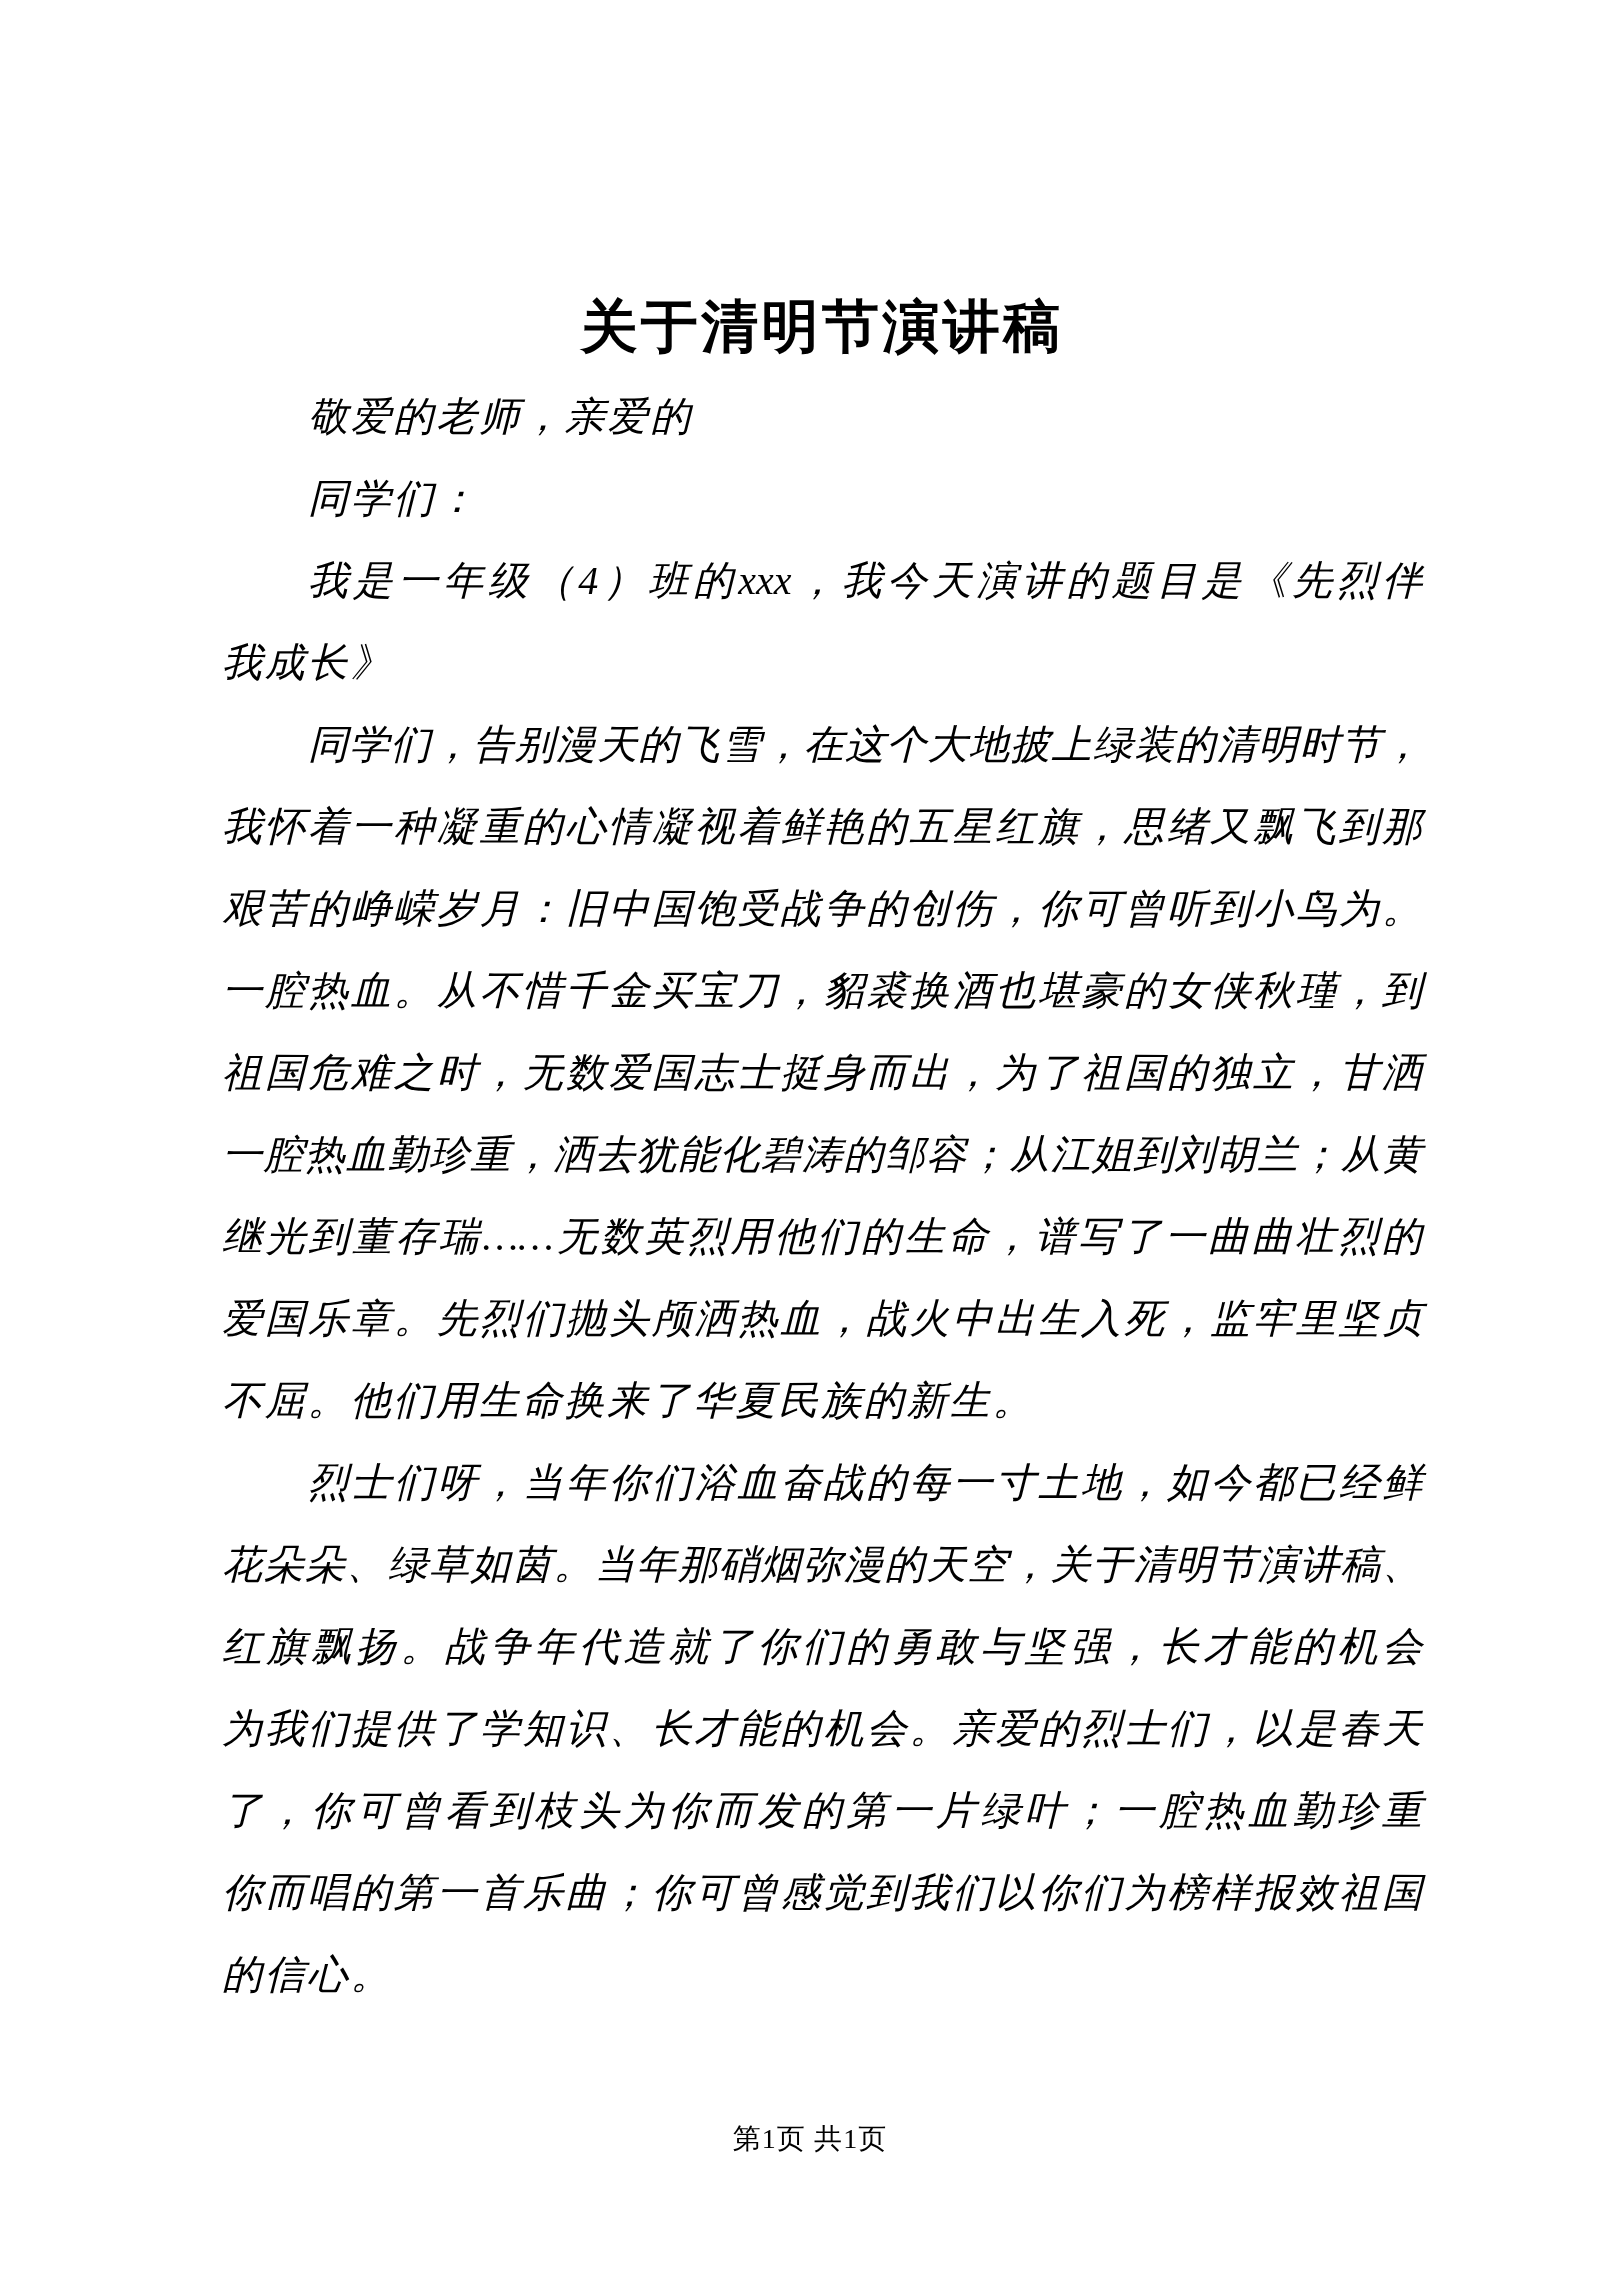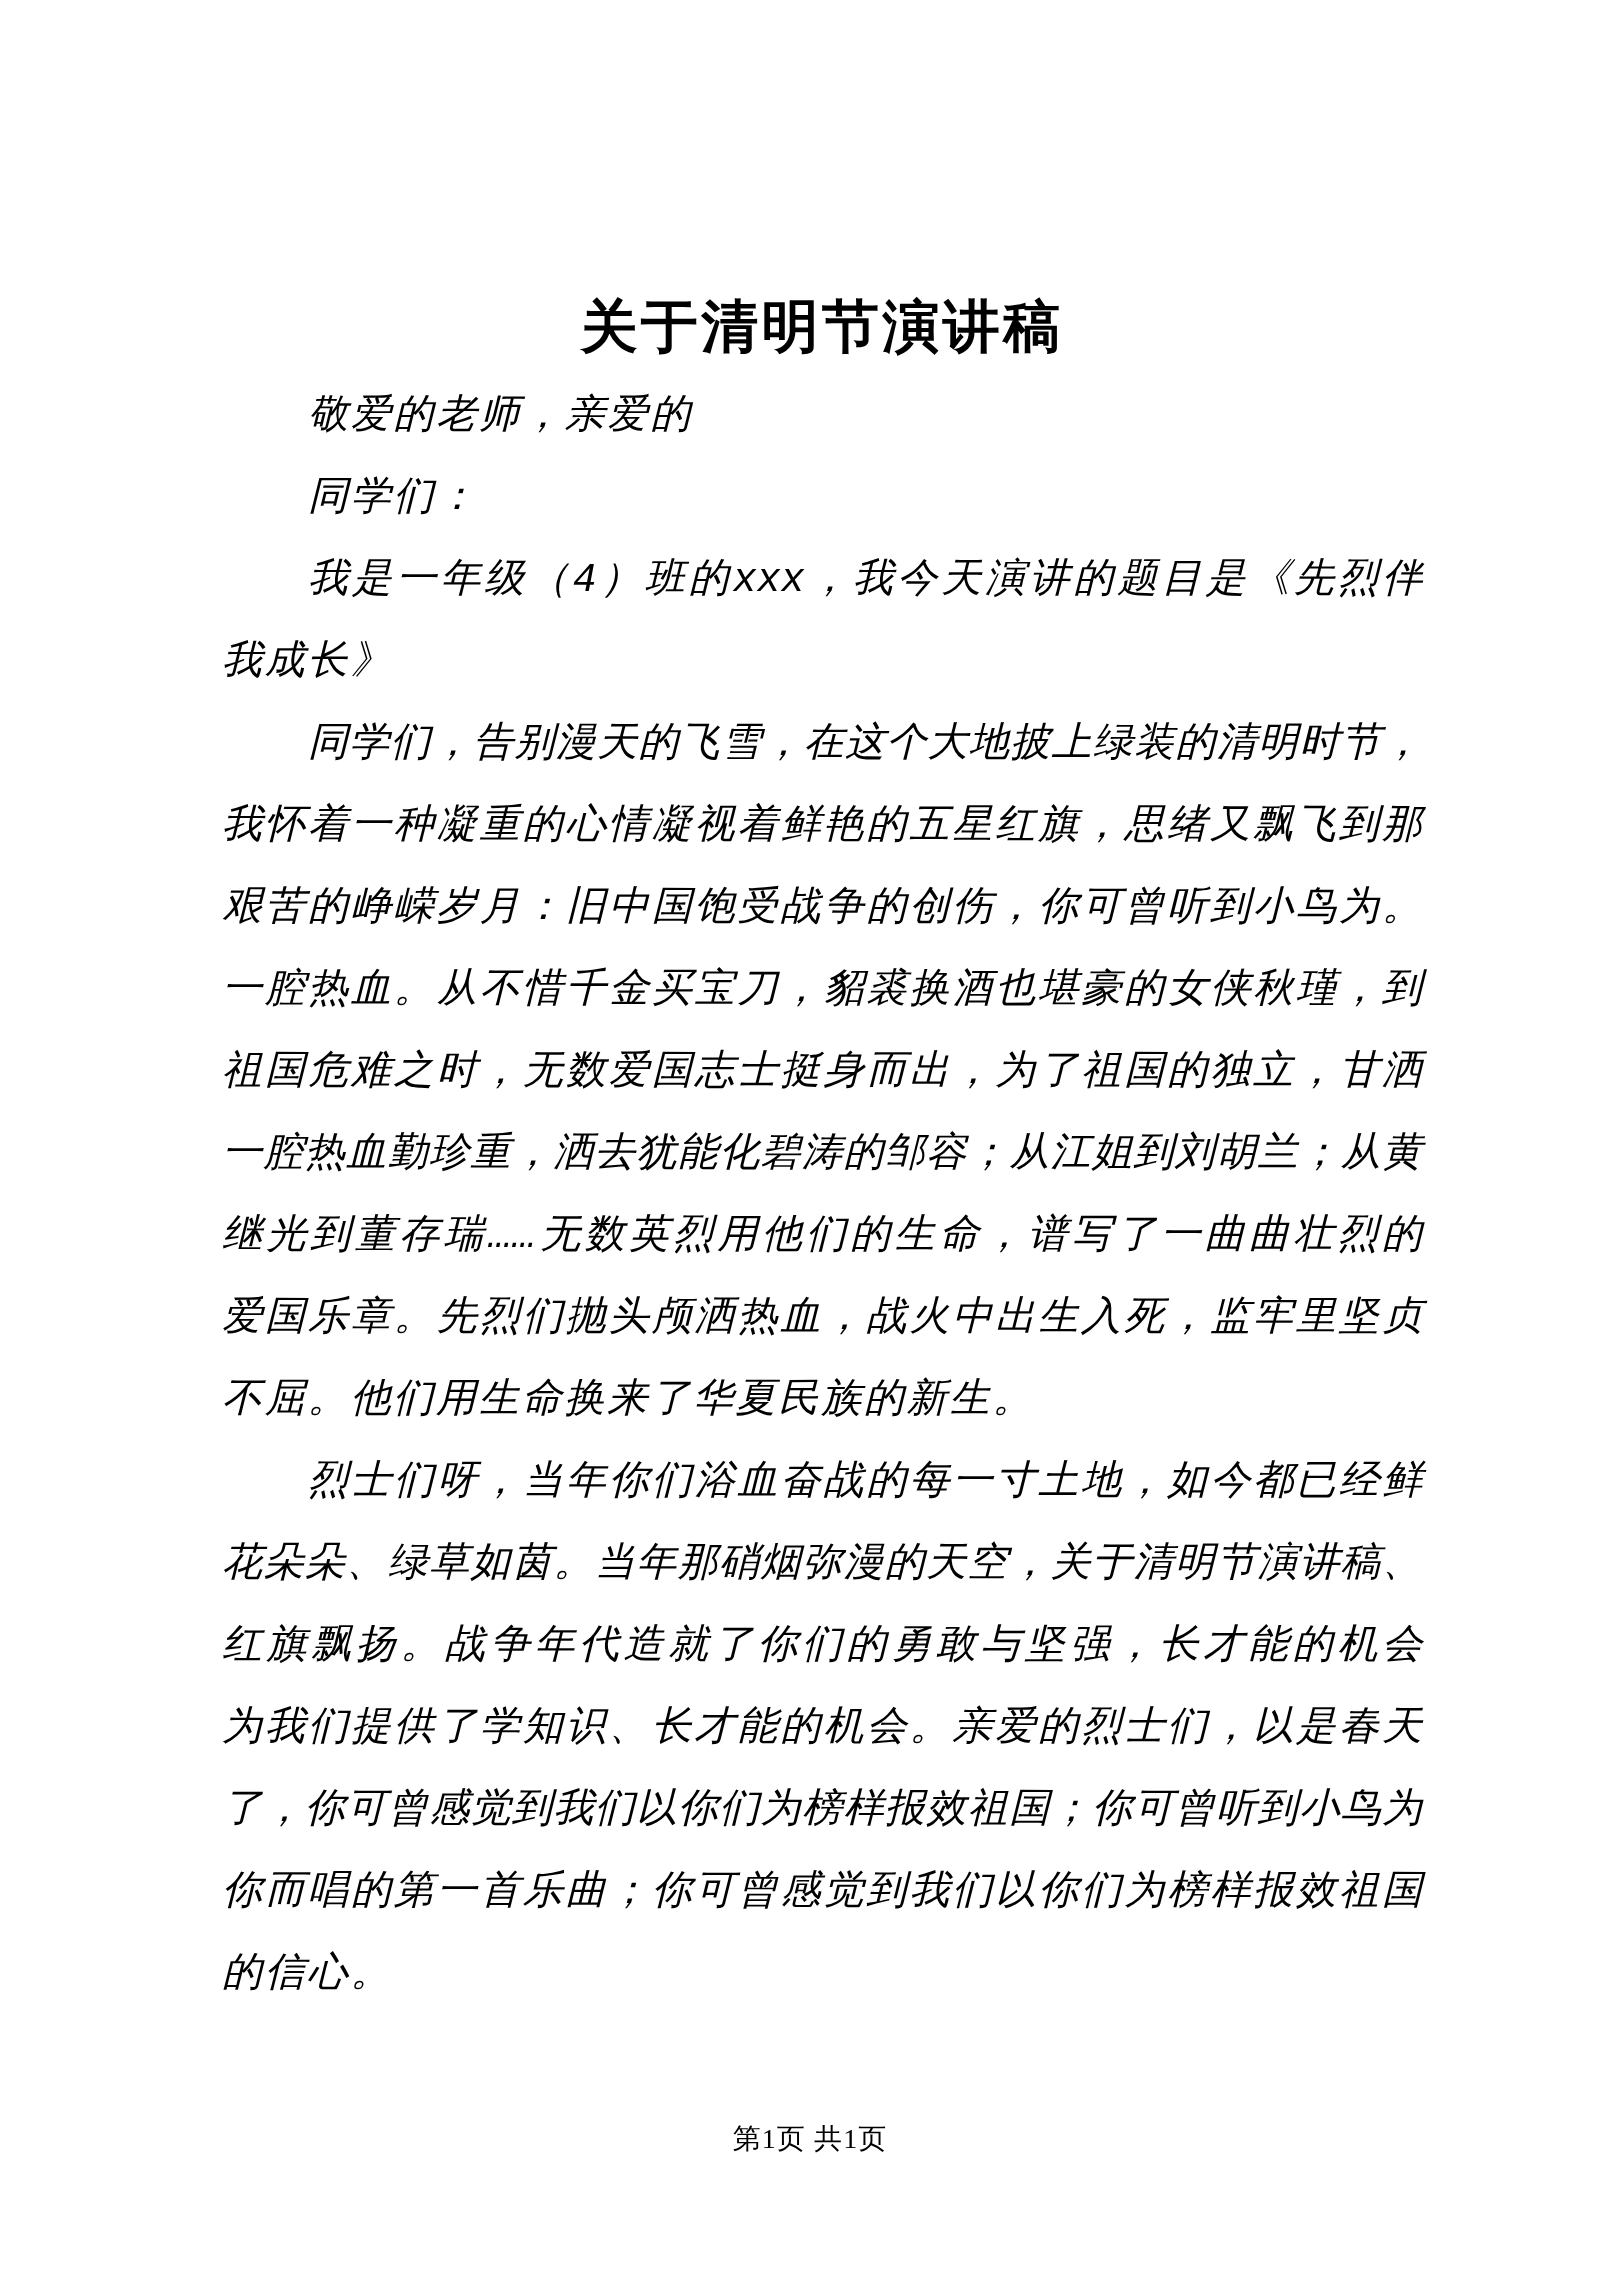--- a/index.html
+++ b/index.html
@@ -28,21 +28,20 @@
     font-size: 57px;
     line-height: 68px;
     letter-spacing: 3.4px;
     white-space: nowrap;
   }
   .doc-body {
     position: absolute;
     top: 376px;
     left: 222px;
     width: 1200px;
-    font-family: Liberation Mono, monospace;
   }
   .line {
     font-size: 40px;
     line-height: 82px;
     font-style: italic;           
     text-align: justify;
     letter-spacing: 0;
   }
   .line.fill {
     text-align-last: justify;     
@@ -83,20 +82,20 @@
       <div class="line fill">一腔热血。从不惜千金买宝刀，貂裘换酒也堪豪的女侠秋瑾，到</div>
       <div class="line fill">祖国危难之时，无数爱国志士挺身而出，为了祖国的独立，甘洒</div>
       <div class="line fill">一腔热血勤珍重，洒去犹能化碧涛的邹容；从江姐到刘胡兰；从黄</div>
       <div class="line fill">继光到董存瑞……无数英烈用他们的生命，谱写了一曲曲壮烈的</div>
       <div class="line fill">爱国乐章。先烈们抛头颅洒热血，战火中出生入死，监牢里坚贞</div>
       <div class="line endline">不屈。他们用生命换来了华夏民族的新生。</div>
       <div class="line indent fill">烈士们呀，当年你们浴血奋战的每一寸土地，如今都已经鲜</div>
       <div class="line fill">花朵朵、绿草如茵。当年那硝烟弥漫的天空，关于清明节演讲稿、</div>
       <div class="line fill">红旗飘扬。战争年代造就了你们的勇敢与坚强，长才能的机会</div>
       <div class="line fill">为我们提供了学知识、长才能的机会。亲爱的烈士们，以是春天</div>
-      <div class="line fill">了，你可曾感觉到我们以你们为榜样报效祖国；你可曾听到小鸟为</div>
+      <div class="line fill">了，你可曾看到枝头为你而发的第一片绿叶；一腔热血勤珍重</div>
       <div class="line fill">你而唱的第一首乐曲；你可曾感觉到我们以你们为榜样报效祖国</div>
       <div class="line endline">的信心。</div>
     </main>
 
   <div class="footer">第1页 共1页</div>
 </div>
 
 
 </body></html>

